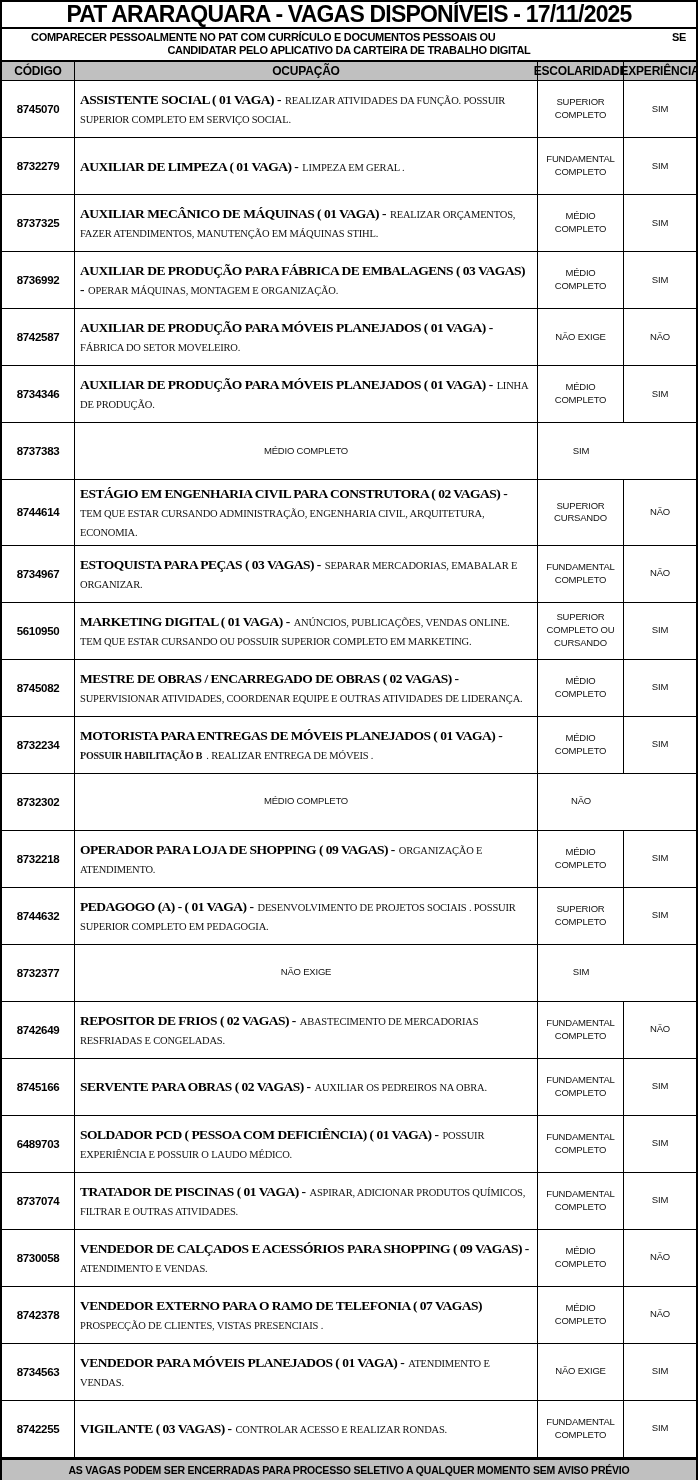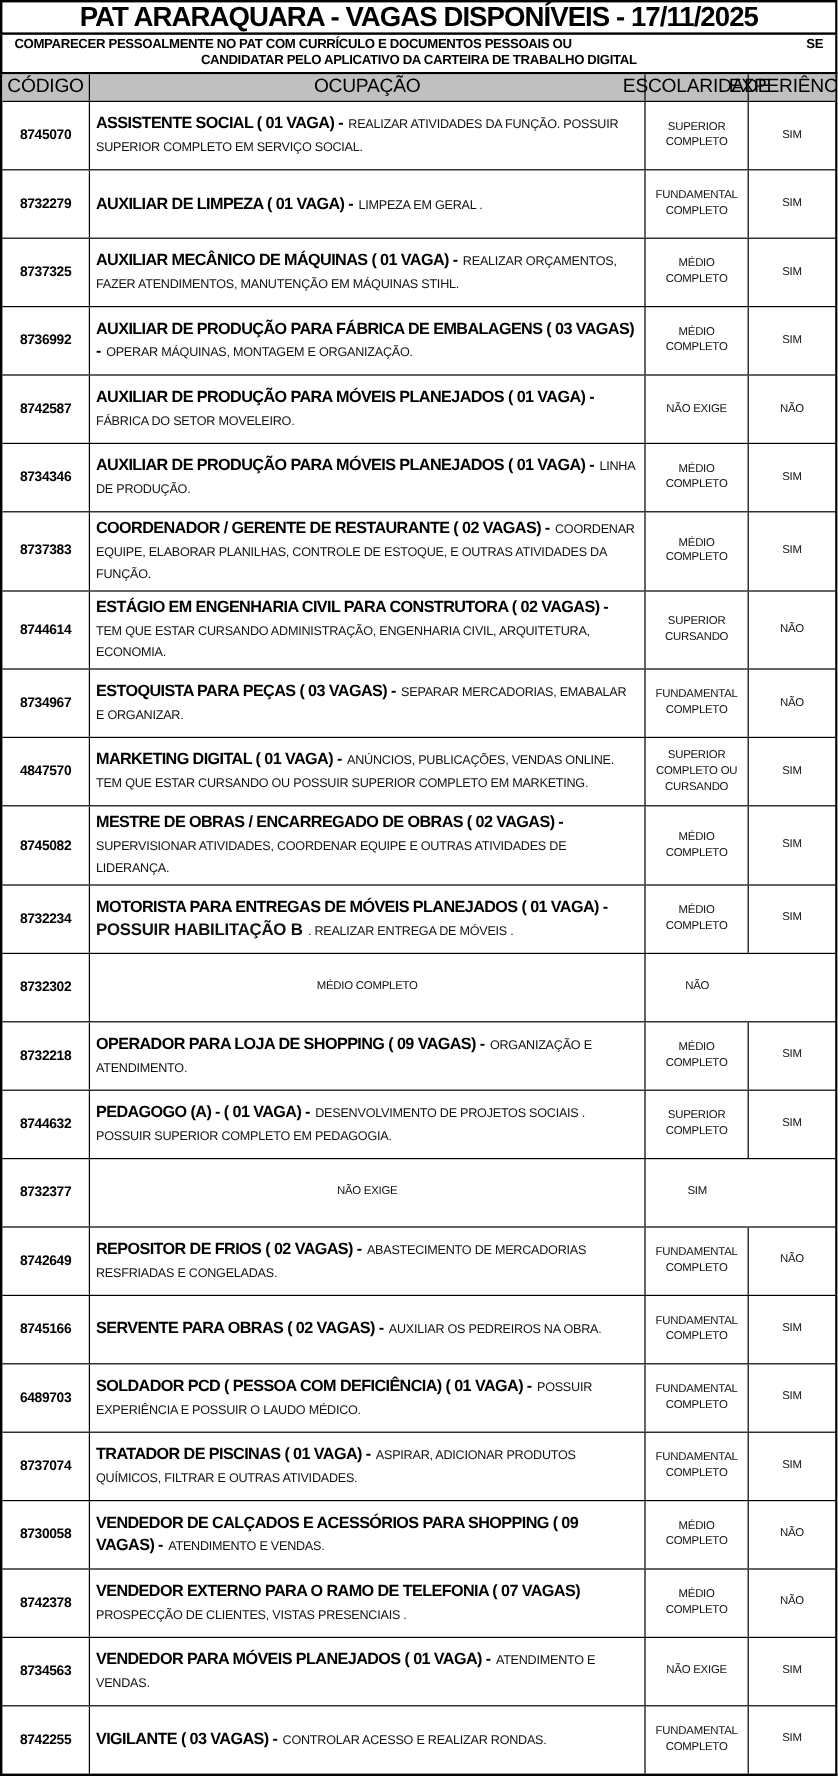--- a/index.html
+++ b/index.html
@@ -38,20 +38,21 @@
     padding: 2px 10px 3px 10px;
     font-size: 11px;
     font-weight: bold;
     letter-spacing: -0.3px;
     line-height: 13px;
   }
   .subtitle-line1 {
     display: flex;
     justify-content: space-between;
     align-items: baseline;
+    margin-left: 19px;
   }
   .subtitle-line2 {
     text-align: center;
   }
   
   .jobs-table {
     box-sizing: border-box;
     border: 2px solid #000;
     border-top: none;
   }
@@ -65,48 +66,49 @@
     border-right: 1.5px solid #000;
     display: flex;
     align-items: center;
     justify-content: center;
     box-sizing: border-box;
   }
   .t-cell:last-child { border-right: none; }
   
   .t-head { background: #c0c0c0; border-bottom: 1.5px solid #000; }
   .t-head .t-cell {
-    font-size: 16px;
-    font-weight: normal;
+    font-size: 12px;
+    font-weight: bold;
     letter-spacing: -0.2px;
     padding: 2px 2px;
     text-align: center;
     min-height: 14px;
   }
   
   .t-body .t-row { min-height: 56px; }
   .cell-code {
     font-size: 11.5px;
     font-weight: bold;
     letter-spacing: -0.3px;
     text-align: center;
   }
   .cell-occupation {
     justify-content: flex-start;
     text-align: left;
     padding: 4px 8px 4px 5px;
+    font-family: Liberation Serif, serif;
   }
   .occupation-text { line-height: 1.18; }
   .job-title {
     font-size: 13.5px;
     font-weight: bold;
     letter-spacing: -0.5px;
   }
   .job-desc-bold {
-    font-size: 14px;
+    font-size: 10px;
     font-weight: bold;
     letter-spacing: -0.2px;
     color: #111;
   }
   .job-desc-bold:empty { display: none; }
   .job-desc {
     font-size: 10.5px;
     letter-spacing: -0.2px;
     color: #111;
   }
@@ -232,27 +234,20 @@
         
         <span class="job-desc">LINHA DE PRODUÇÃO.</span>
       </div>
     </div>
     <div class="t-cell cell-education">MÉDIO COMPLETO</div>
     <div class="t-cell cell-experience">SIM</div>
   </div>
 
   <div class="t-row">
     <div class="t-cell cell-code">8737383</div>
-    <div class="t-cell cell-occupation">
-      <div class="occupation-text">
-        <span class="job-title">COORDENADOR / GERENTE DE RESTAURANTE ( 02 VAGAS) -</span>
-        
-        <span class="job-desc">COORDENAR EQUIPE, ELABORAR PLANILHAS, CONTROLE DE ESTOQUE, E OUTRAS ATIVIDADES DA FUNÇÃO.</span>
-      </div>
-    </div>
     <div class="t-cell cell-education">MÉDIO COMPLETO</div>
     <div class="t-cell cell-experience">SIM</div>
   </div>
 
   <div class="t-row">
     <div class="t-cell cell-code">8744614</div>
     <div class="t-cell cell-occupation">
       <div class="occupation-text">
         <span class="job-title">ESTÁGIO EM ENGENHARIA CIVIL PARA CONSTRUTORA ( 02 VAGAS) -</span>
         
@@ -270,21 +265,21 @@
         <span class="job-title">ESTOQUISTA PARA PEÇAS ( 03 VAGAS) -</span>
         
         <span class="job-desc">SEPARAR  MERCADORIAS, EMABALAR E ORGANIZAR.</span>
       </div>
     </div>
     <div class="t-cell cell-education">FUNDAMENTAL COMPLETO</div>
     <div class="t-cell cell-experience">NÃO</div>
   </div>
 
   <div class="t-row">
-    <div class="t-cell cell-code">4847570</div>
+    <div class="t-cell cell-code">5610950</div>
     <div class="t-cell cell-occupation">
       <div class="occupation-text">
         <span class="job-title">MARKETING DIGITAL ( 01 VAGA) -</span>
         
         <span class="job-desc">ANÚNCIOS, PUBLICAÇÕES, VENDAS ONLINE.  TEM QUE ESTAR CURSANDO OU POSSUIR SUPERIOR COMPLETO EM MARKETING.</span>
       </div>
     </div>
     <div class="t-cell cell-education">SUPERIOR COMPLETO OU CURSANDO</div>
     <div class="t-cell cell-experience">SIM</div>
   </div>

